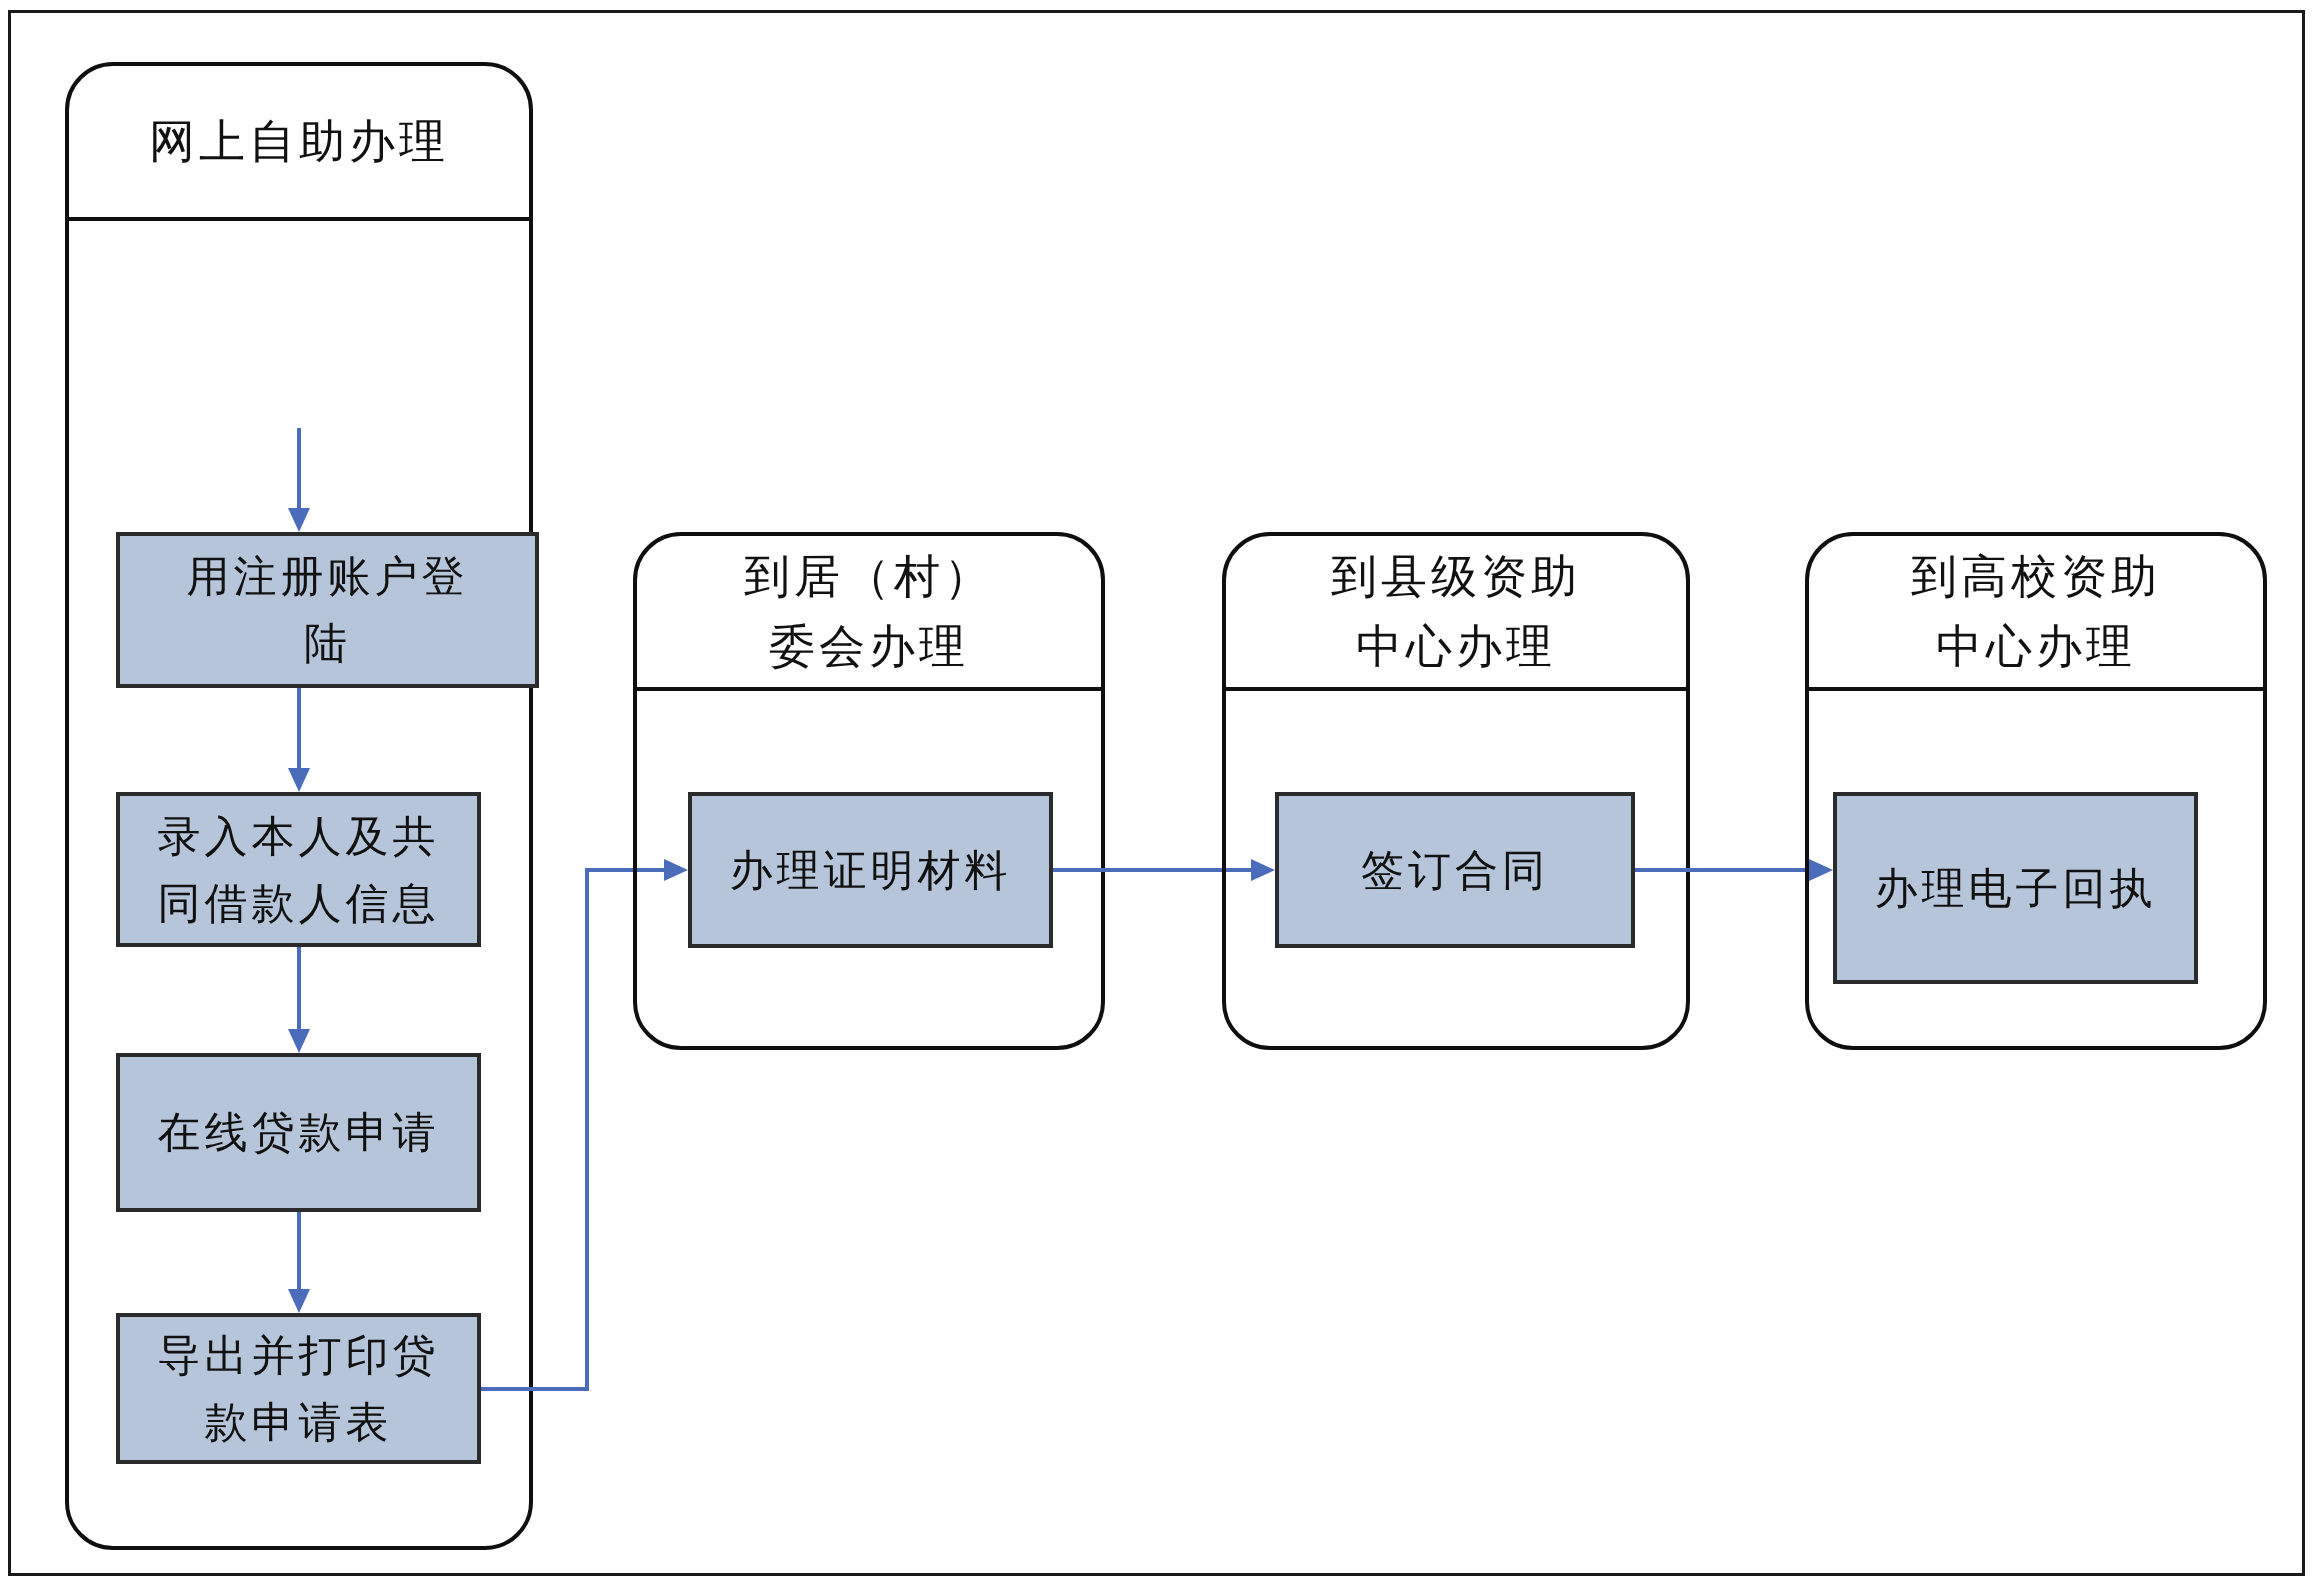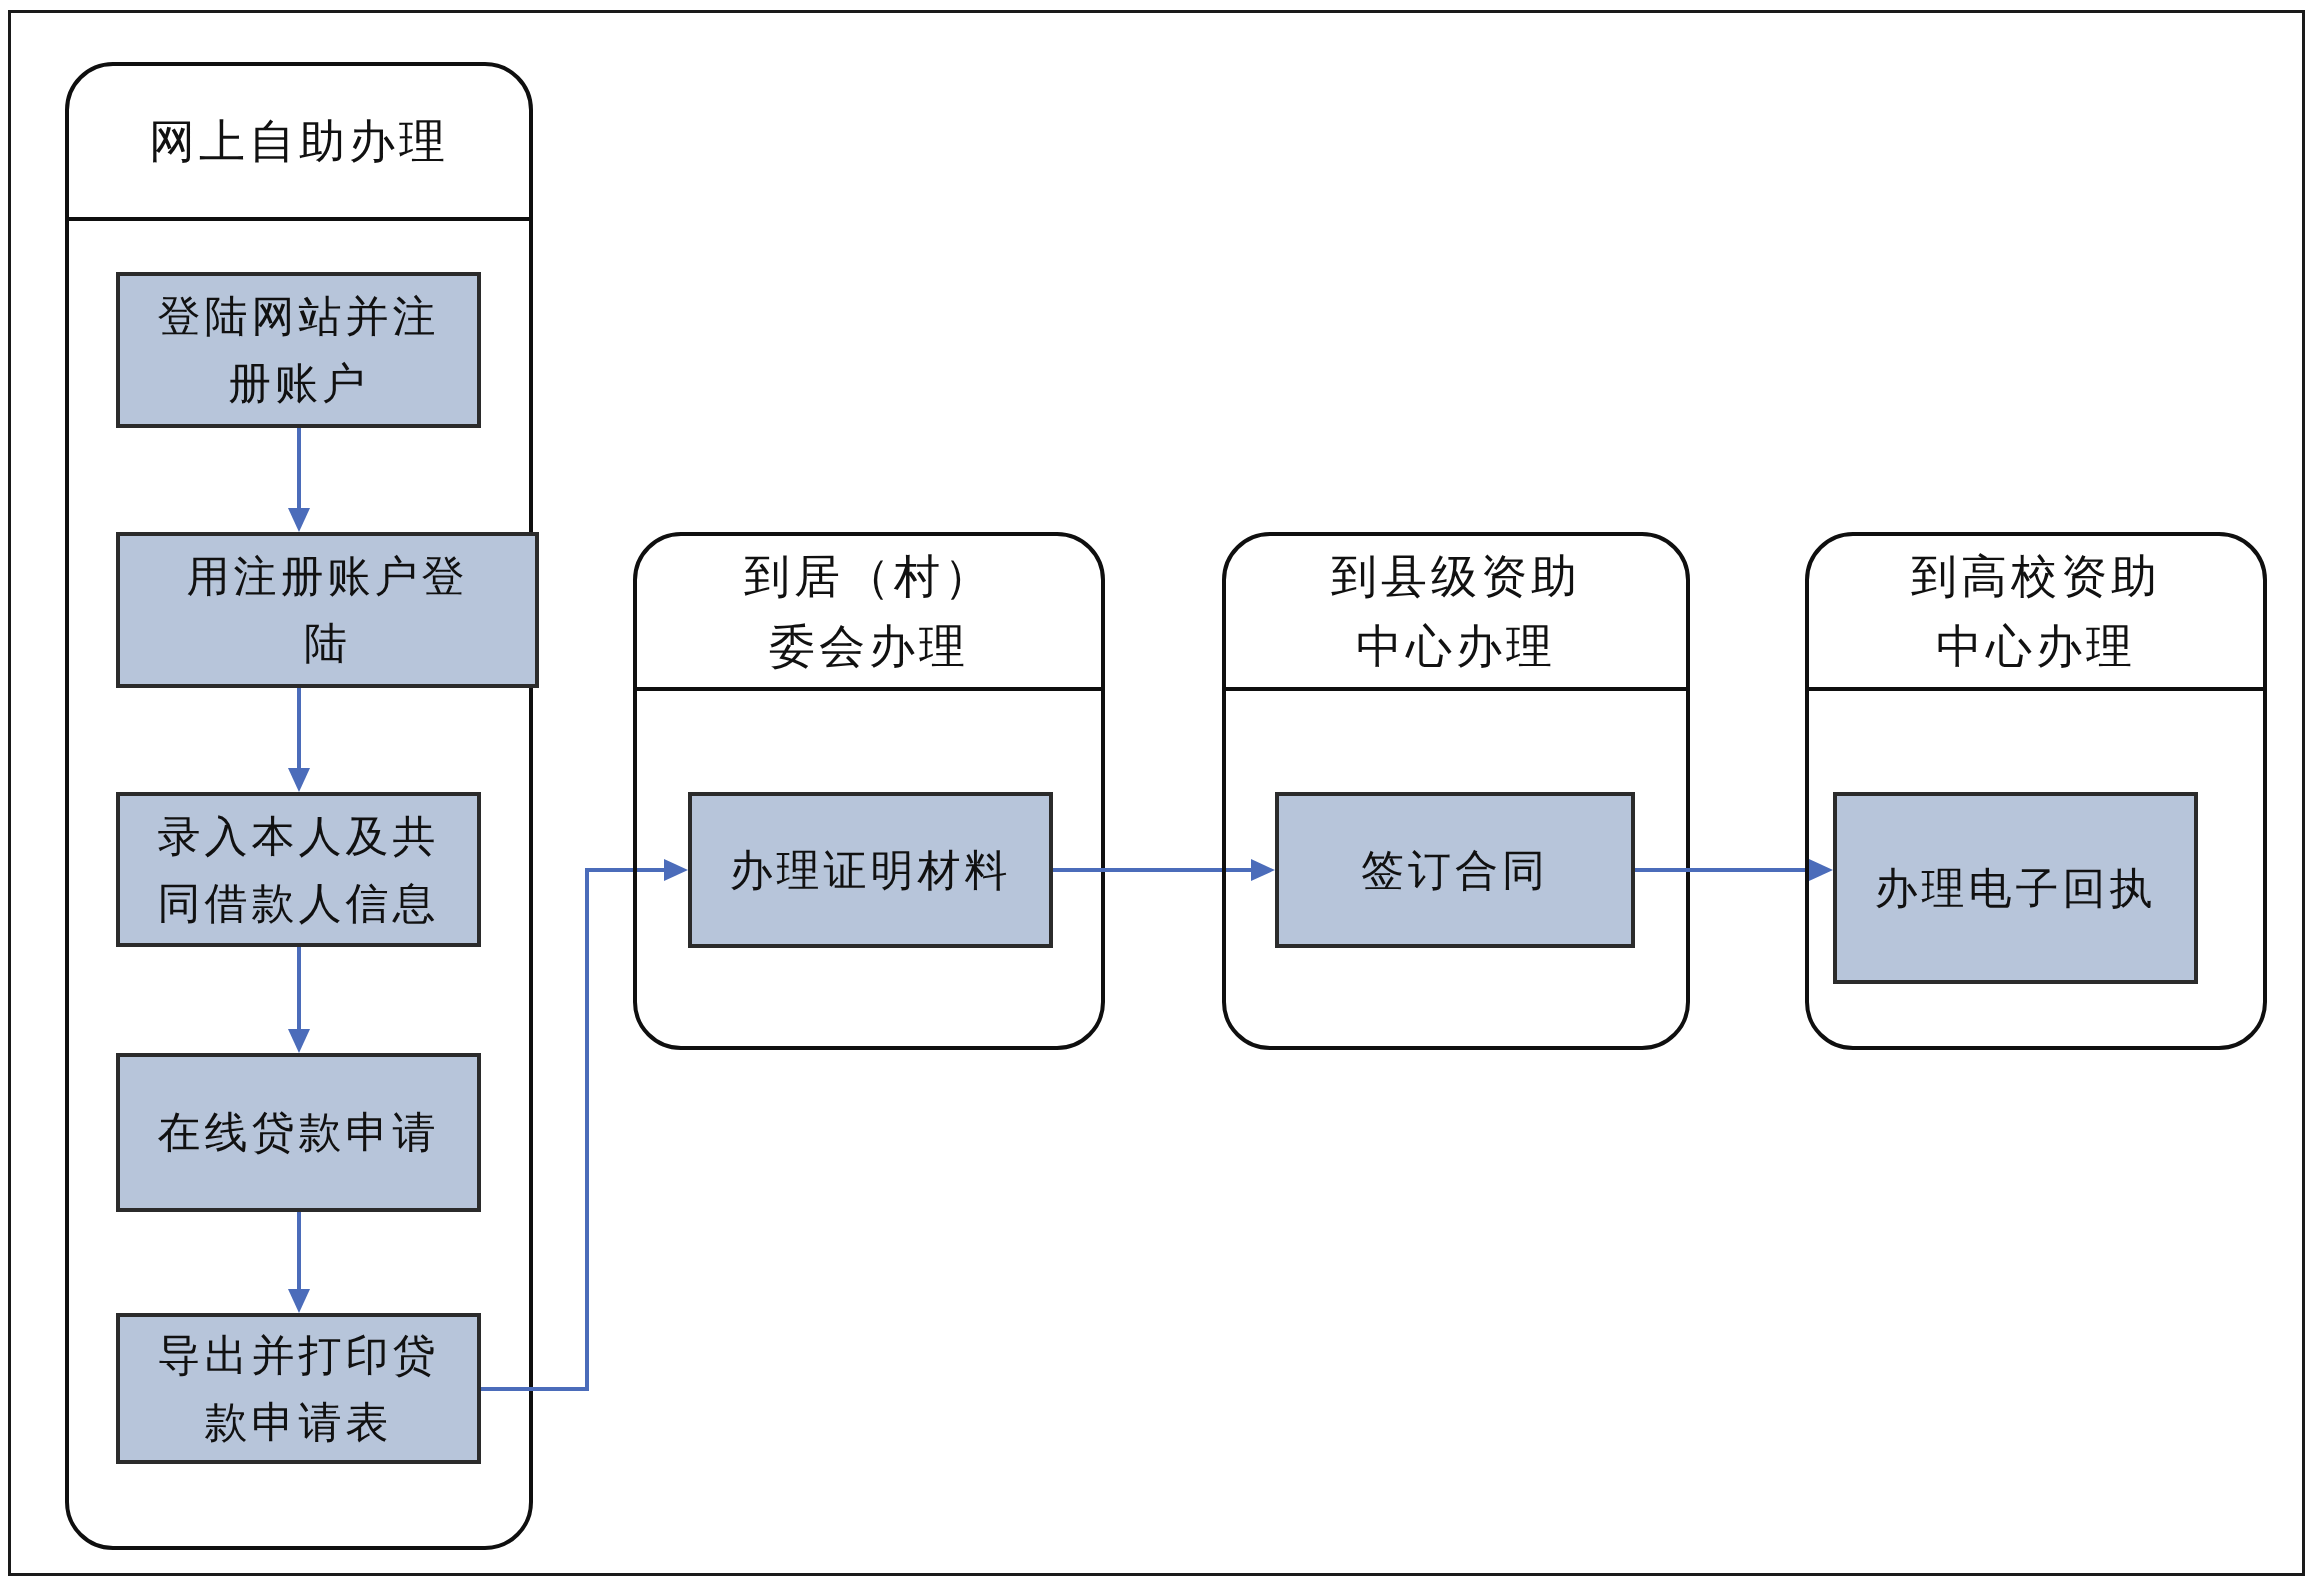--- a/index.html
+++ b/index.html
@@ -82,22 +82,20 @@
 
 <div class="canvas">
 
   <div class="frame"></div>
 
   <div class="group" style="left:65px;top:62px;width:468px;height:1488px;">
     <div class="group-title">网上自助办理</div>
     <div class="group-divider"></div>
   </div>
 
-  <div class="node" style="left:116px;top:272px;width:365px;height:156px;">登陆网站并注
-册账户</div>
   <div class="node" style="left:116px;top:532px;width:423px;height:156px;">用注册账户登
 陆</div>
   <div class="node" style="left:116px;top:792px;width:365px;height:155px;">录入本人及共
 同借款人信息</div>
   <div class="node" style="left:116px;top:1053px;width:365px;height:159px;">在线贷款申请</div>
   <div class="node" style="left:116px;top:1313px;width:365px;height:151px;">导出并打印贷
 款申请表</div>
 
   <div class="vline" style="left:297px;top:428px;height:80px;"></div>
   <div class="vhead" style="left:288px;top:508px;"></div>

